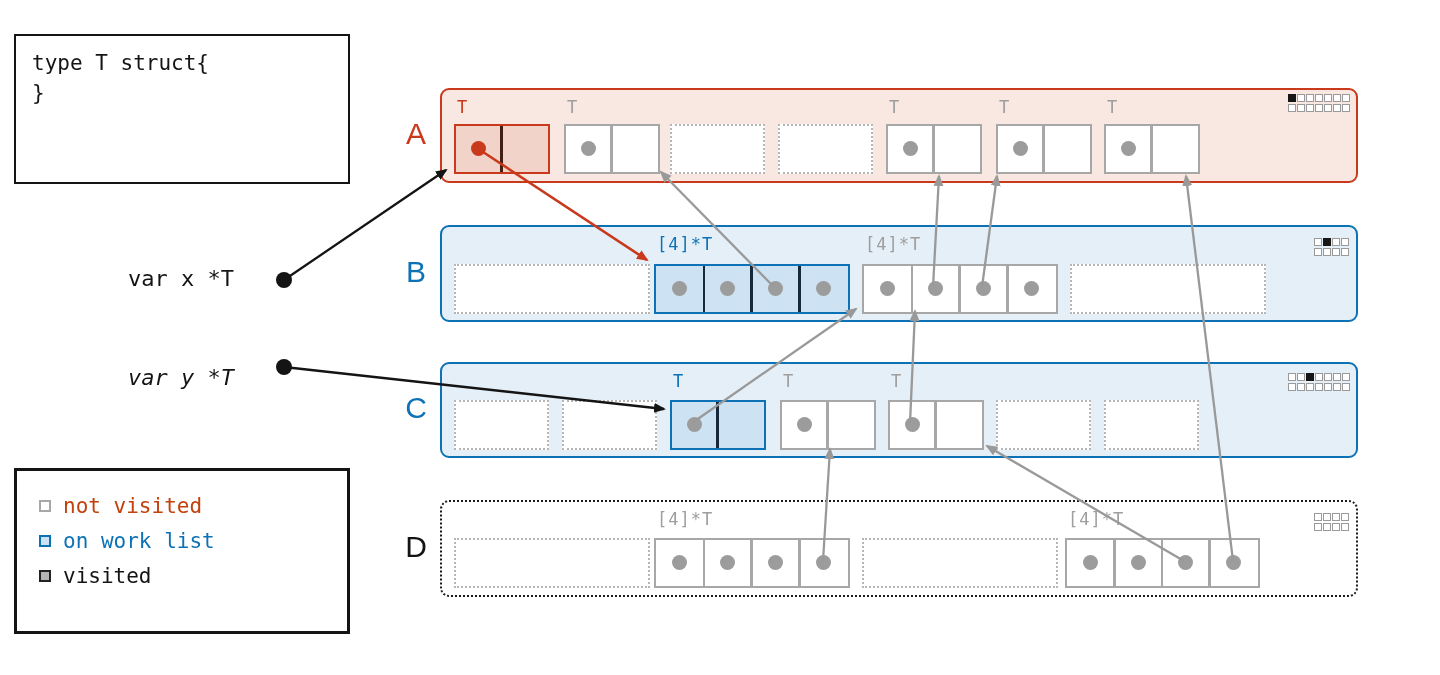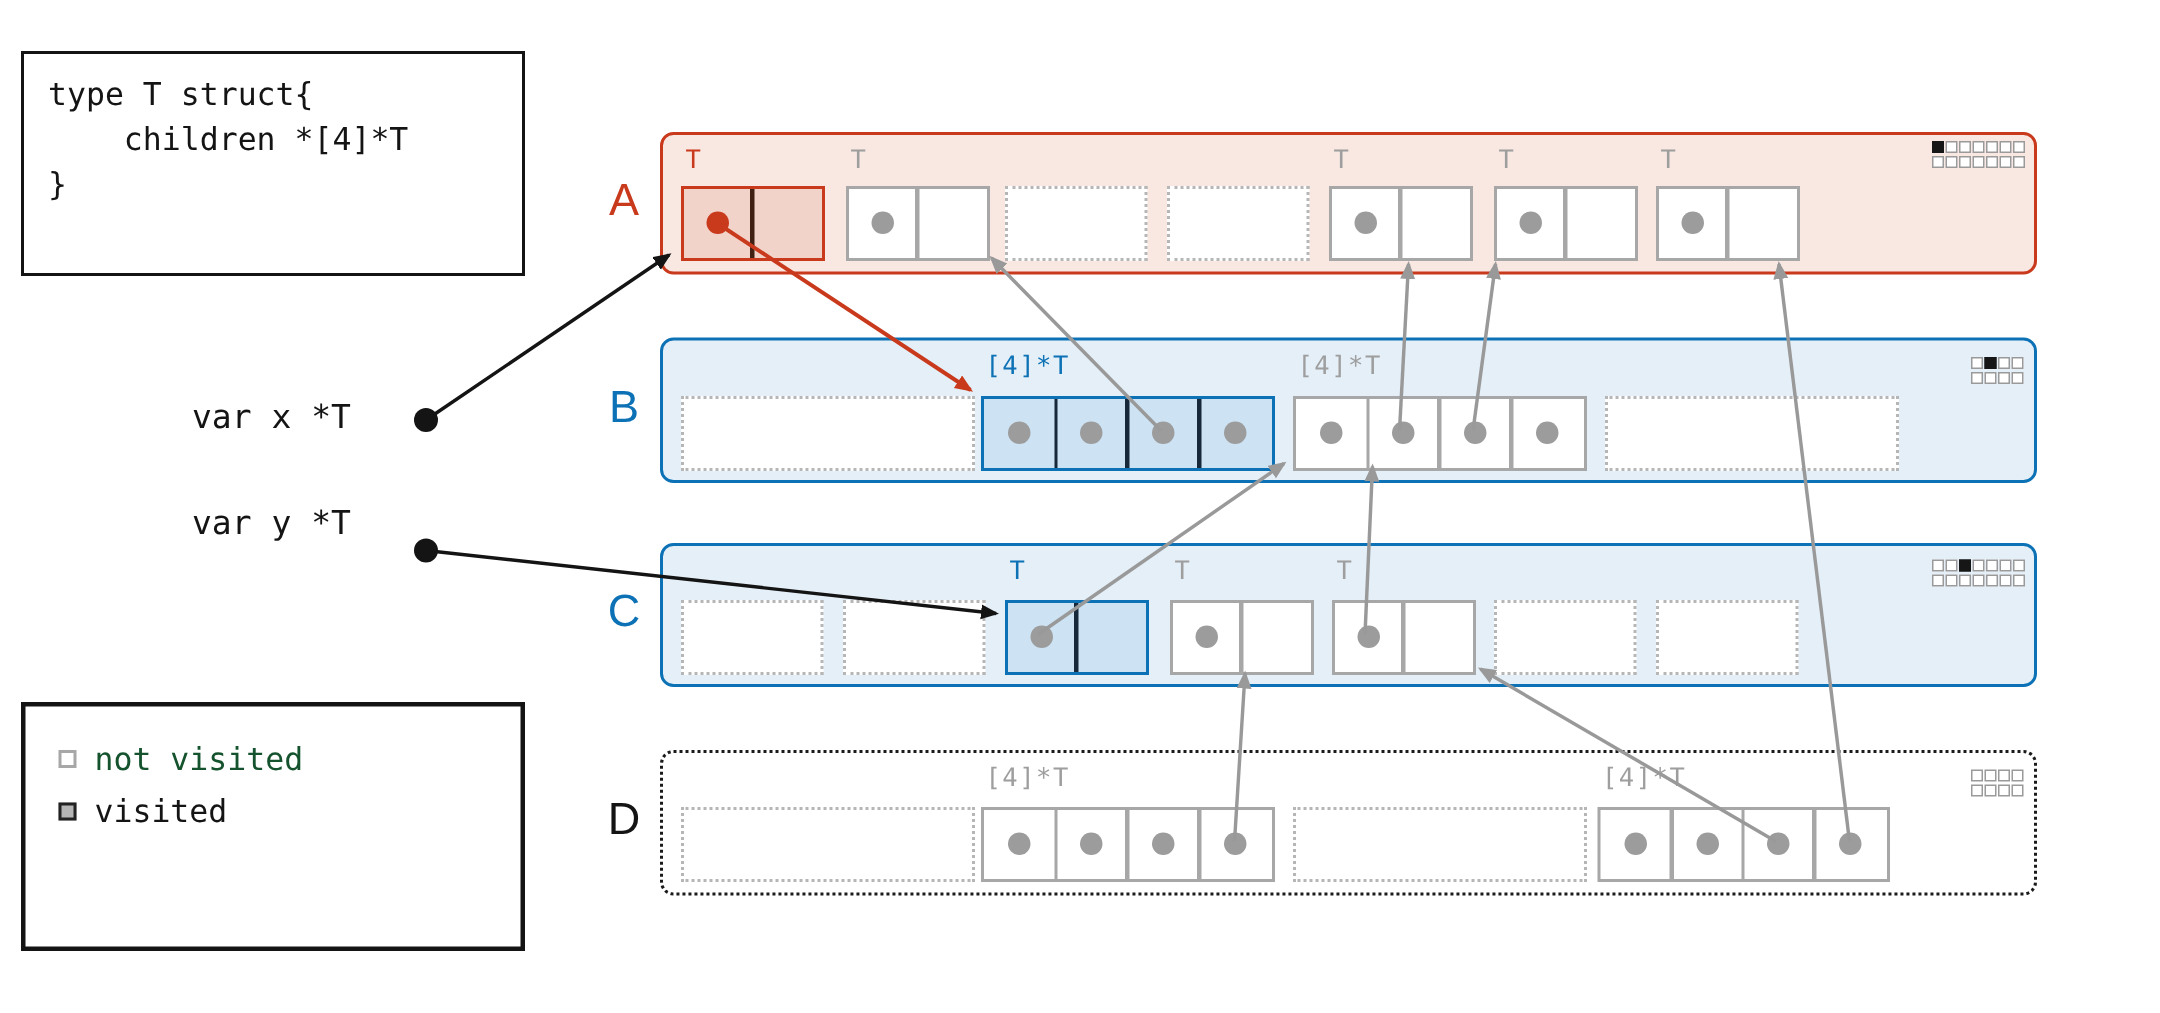--- a/index.html
+++ b/index.html
@@ -29,31 +29,34 @@
   .bitmap-cell{width:6px;height:6px;border:1px solid #9a9a9a;background:#fff;}
   #arrow-layer{position:absolute;left:0;top:0;pointer-events:none;z-index:50;}
 </style>
 </head>
 <body>
 
 <div id="stage">
 
   <div id="codebox" class="box">
     <div class="code-line">type T struct{</div>
-    <div class="code-line">    children *[4]*T</div>
     <div class="code-line">}</div>
   </div>
 
   <div class="var-label" style="left: 128px; top: 266px;">var x *T</div>
-  <div class="var-label" style="left: 128px; top: 337px;">var y *T</div>
+  <div class="var-label" style="left: 128px; top: 365px; font-style: italic;">var y *T</div>
 
   <div id="legendbox" class="box">
     <div class="legend-item">
       <span class="lg-swatch" style="border-color: rgb(167, 167, 167); background: rgb(255, 255, 255);"></span>
-      <span class="lg-label" style="color: #14532d;">not visited</span>
+      <span class="lg-label" style="color: #c2410c;">not visited</span>
+    </div>
+    <div class="legend-item">
+      <span class="lg-swatch" style="border-color: rgb(13, 114, 181); background: rgb(205, 226, 242);"></span>
+      <span class="lg-label" style="color: rgb(13, 114, 181);">on work list</span>
     </div>
     <div class="legend-item">
       <span class="lg-swatch" style="border-color: rgb(34, 34, 34); background: rgb(181, 181, 181);"></span>
       <span class="lg-label" style="color: rgb(20, 20, 20);">visited</span>
     </div>
   </div>
 
 <div class="span-box" style="left: 440px; top: 88px; width: 918px; height: 95px; background: rgb(249, 231, 226); border: 2.5px solid rgb(201, 57, 28);">
       <div class="bitmap" style="left: 846px; top: 4px;">
         <div class="bitmap-row">

